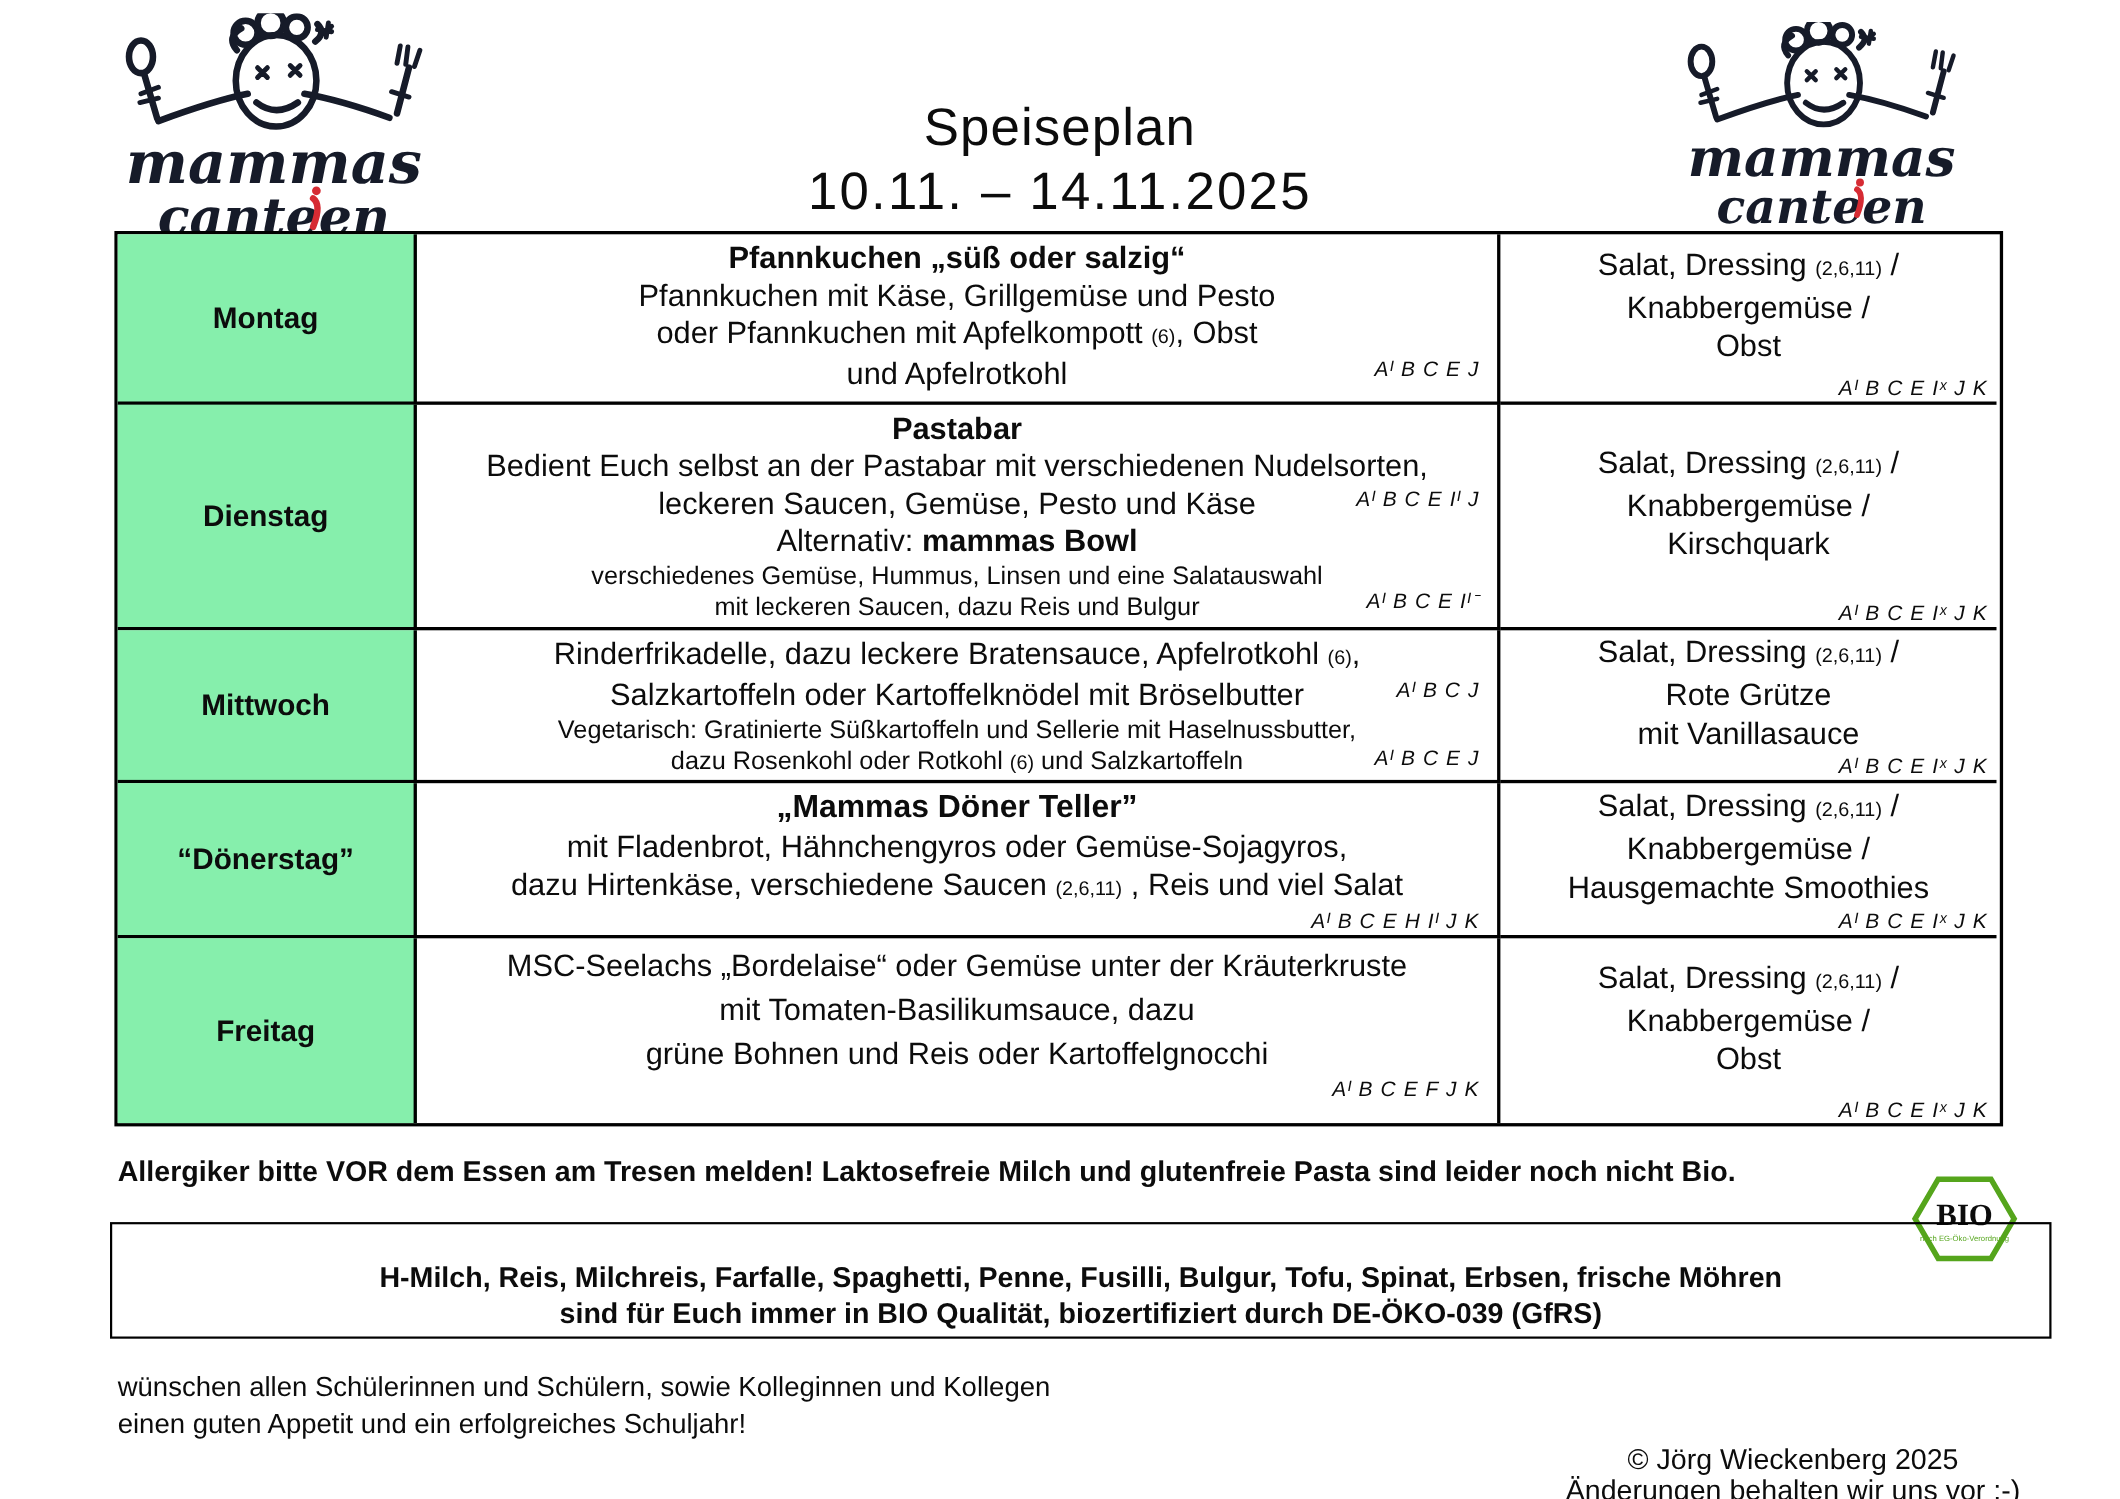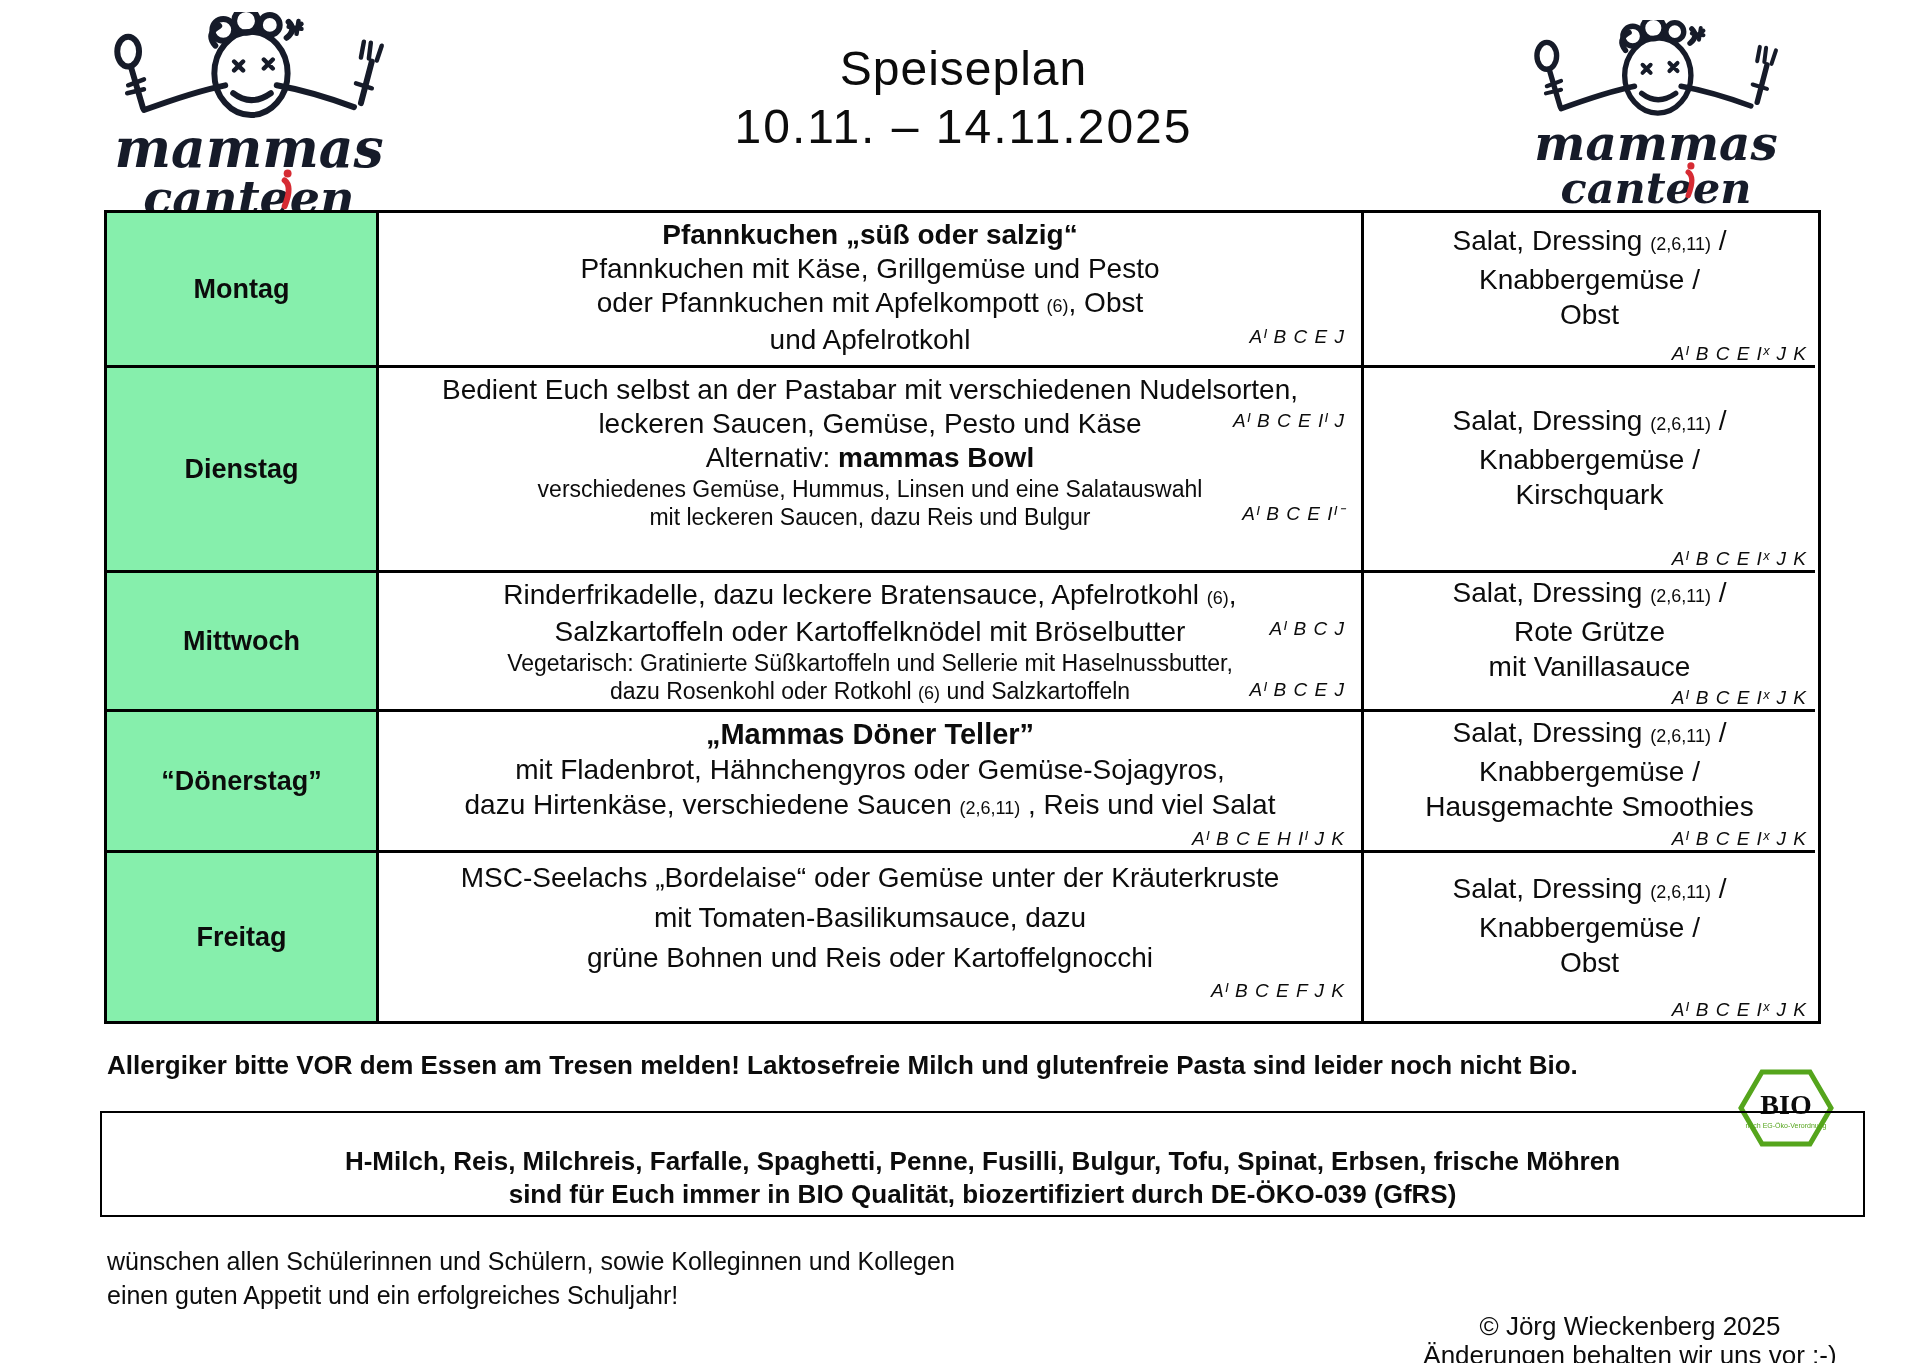--- a/index.html
+++ b/index.html
@@ -1,21 +1,21 @@
 <!DOCTYPE html>
 <html lang="de"><head>
 <meta charset="utf-8">
 <style>
   html,body{margin:0;padding:0;background:#ffffff;}
   .page{position:relative;width:1927px;height:1363px;background:#fff;overflow:hidden;
         font-family:"Liberation Sans",sans-serif;color:#0c0c0c;}
 
   
   .title-block{position:absolute;left:0;right:0;top:40px;text-align:center;}
-  .title-line1{font-size:48px;line-height:58px;letter-spacing:1px;}
+  .title-line1{font-size:48px;line-height:58px;letter-spacing:1px;margin-top:48px;}
   .title-line2{font-size:48px;line-height:58px;letter-spacing:2px;}
 
   .logo{position:absolute;}
   .logo-left{left:96px;top:12px;width:306px;height:208px;}
   .logo-right{left:1518px;top:20px;width:276px;height:188px;}
 
   
   .menu-table{position:absolute;left:104px;top:210px;width:1711px;
               border:3px solid #000;display:grid;
               grid-template-columns:272px 985px 451px;
@@ -130,20 +130,21 @@
     </div>
     <div class="cell side last-col">
       <div class="t"><span>Salat, Dressing </span><span class="note">(2,6,11)</span><span> /</span></div>
       <div class="t">Knabbergemüse /</div>
       <div class="t">Obst</div>
       <span class="code side-code">Aᴵ B C E Iˣ J K</span>
     </div>
 
     <div class="cell day">Dienstag</div>
     <div class="cell main">
+      <div class="t title">Pastabar</div>
       <div class="t">Bedient Euch selbst an der Pastabar mit verschiedenen Nudelsorten,</div>
       <div class="t"><span>leckeren Saucen, Gemüse, Pesto und Käse</span><span class="code abs">Aᴵ B C E Iᴵ J</span></div>
       <div class="t"><span>Alternativ: </span><span class="title">mammas Bowl</span></div>
       <div class="t small">verschiedenes Gemüse, Hummus, Linsen und eine Salatauswahl</div>
       <div class="t small"><span>mit leckeren Saucen, dazu Reis und Bulgur</span><span class="code abs">Aᴵ B C E Iᴵ⁻</span></div>
     </div>
     <div class="cell side last-col">
       <div class="t"><span>Salat, Dressing </span><span class="note">(2,6,11)</span><span> /</span></div>
       <div class="t">Knabbergemüse /</div>
       <div class="t">Kirschquark</div>

